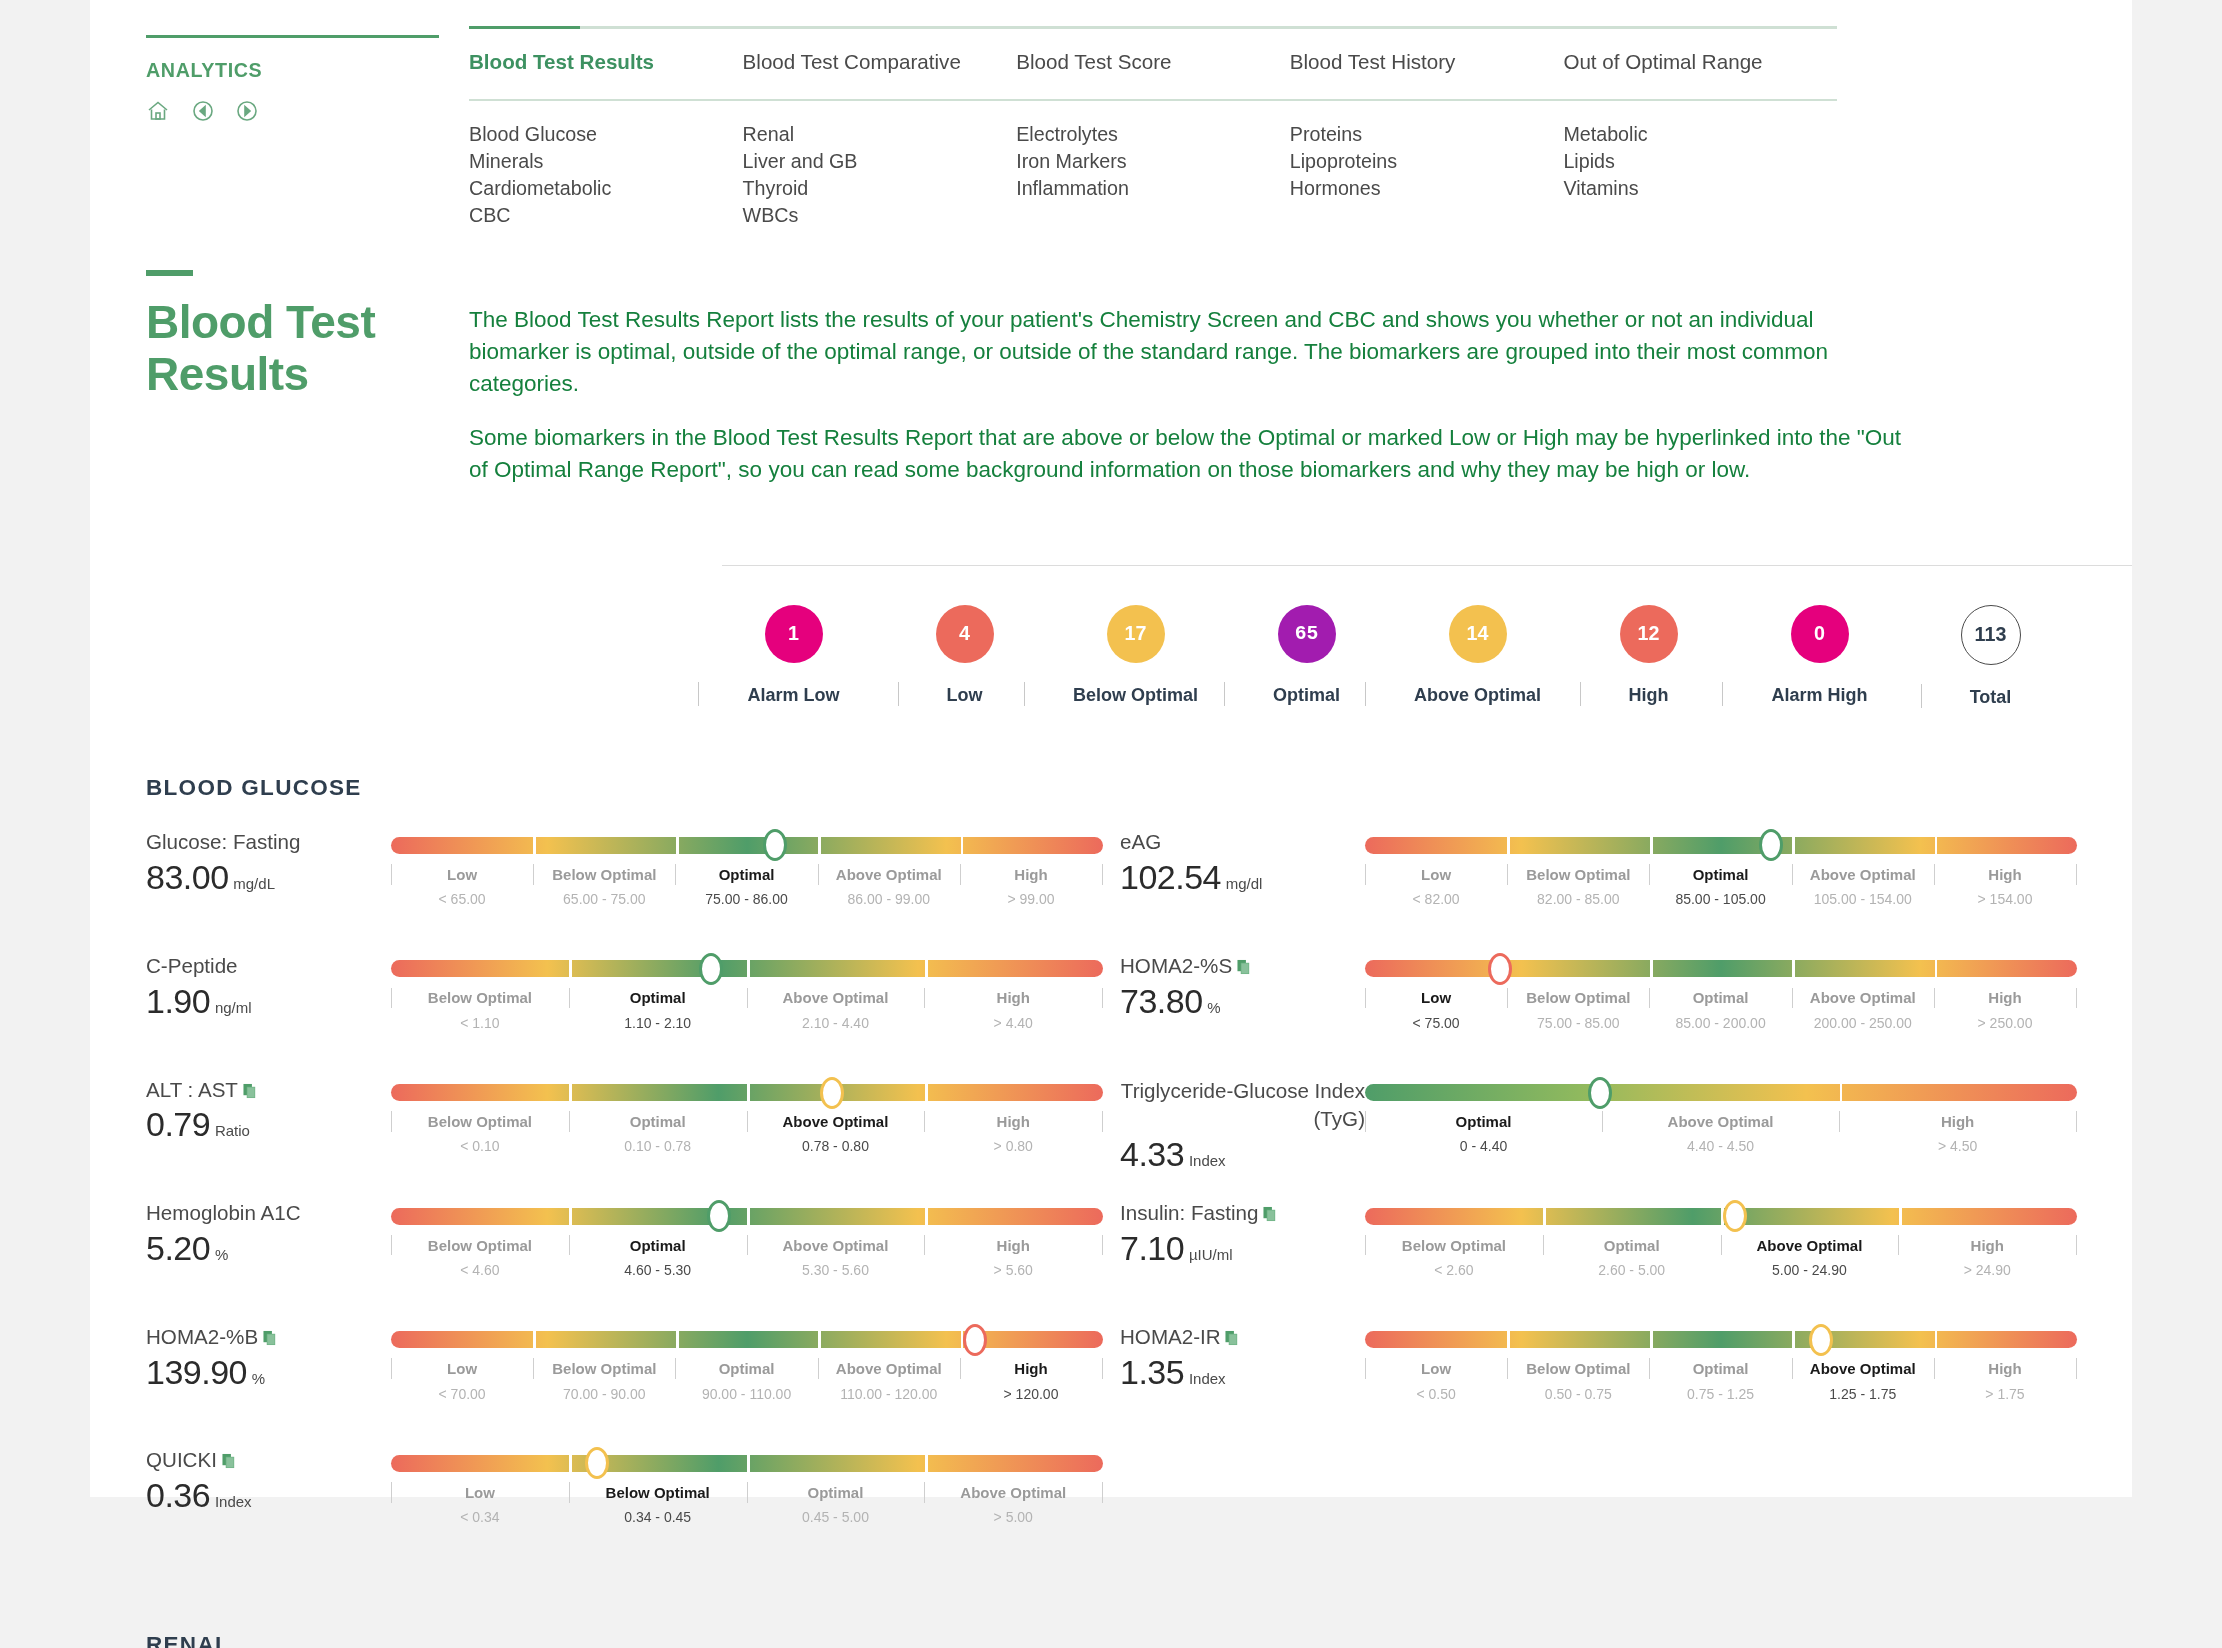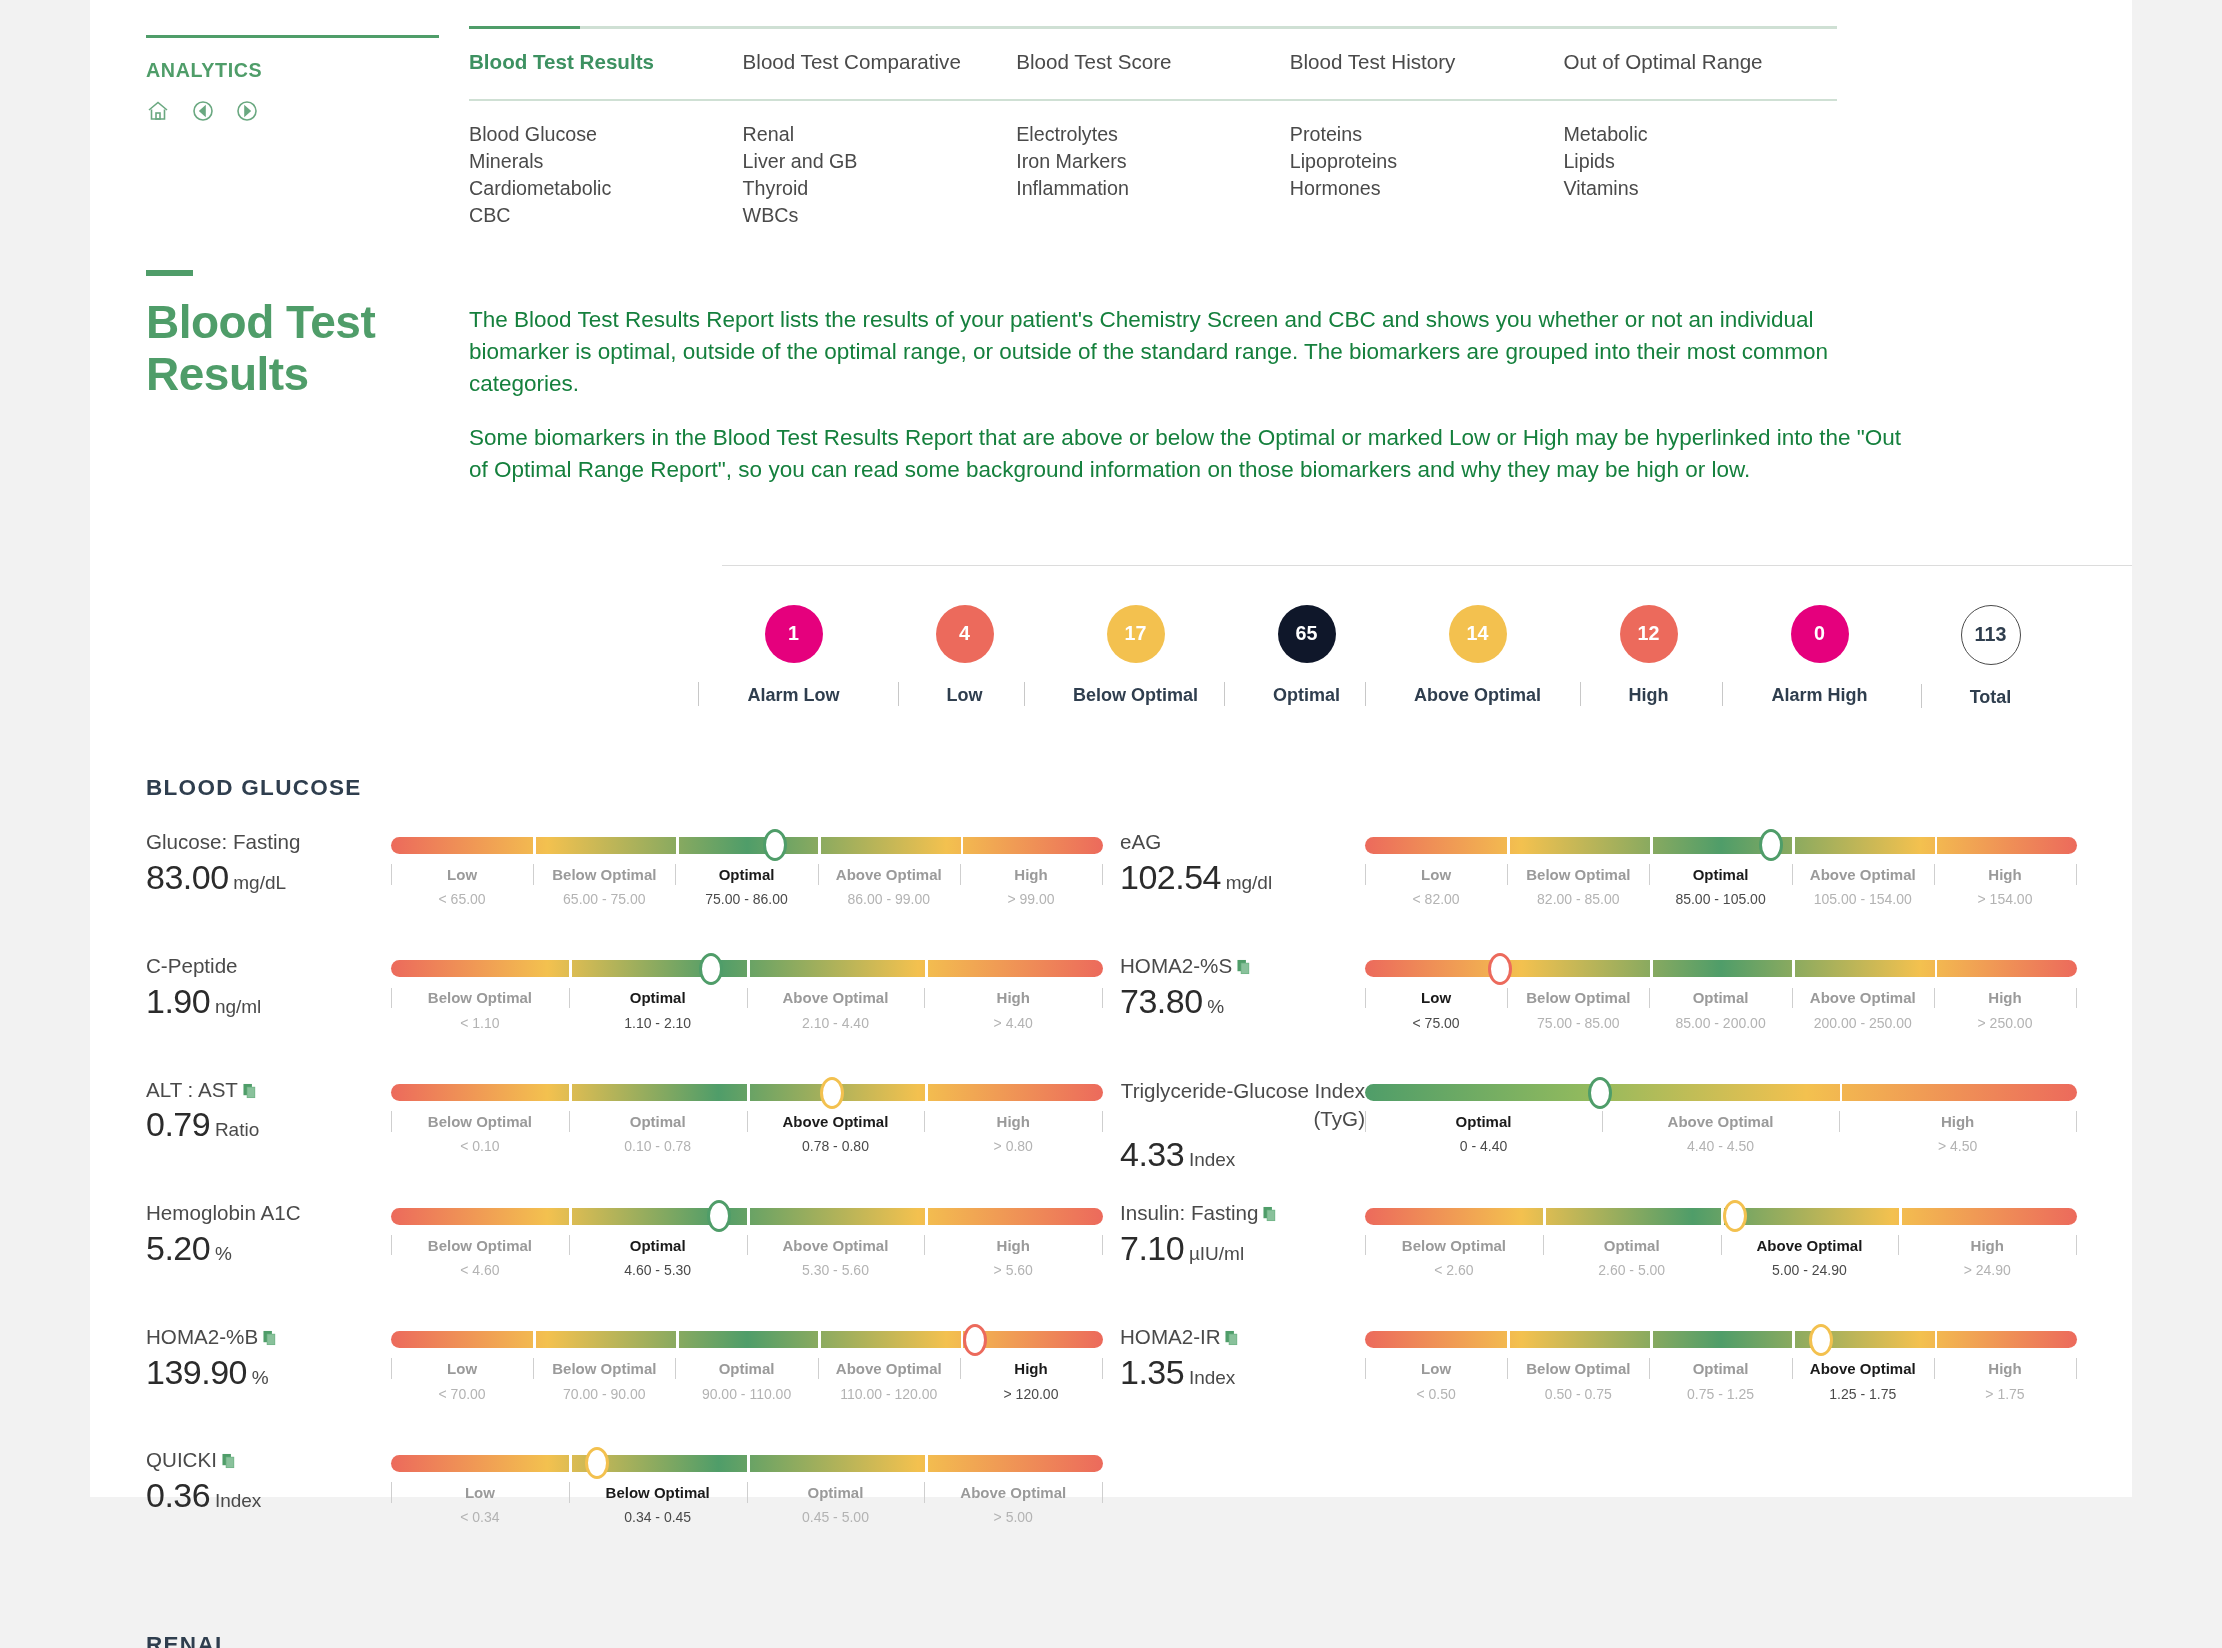--- a/index.html
+++ b/index.html
@@ -67,21 +67,21 @@
     margin:67px 0 22.5px 56px;
   }
   .rows{display:flex;flex-wrap:wrap;padding-left:56px;}
   .bio-row{width:974px;display:flex;margin-bottom:20.6px;height:103px;}
   .bio-left{width:245px;padding-top:5.6px;}
   .bio-name{font-size:20.6px;color:#4a4a4a;line-height:26px;}
   .bio-name .lnk{
     display:inline-block;width:15px;height:16px;margin-left:4.7px;vertical-align:-1.9px;
   }
   .bio-val{margin-top:3.7px;font-size:34px;color:#2b2b2b;line-height:37px;letter-spacing:-0.5px;}
-  .bio-val .unit{font-size:19px;color:#4a4a4a;margin-left:4.7px;letter-spacing:0;}
+  .bio-val .unit{font-size:15px;color:#4a4a4a;margin-left:4.7px;letter-spacing:0;}
   .bio-right{width:712px;position:relative;}
   .bar{
     position:relative;height:17px;border-radius:8.4px;margin-top:13px;overflow:visible;
   }
   .bar-grad{position:absolute;inset:0;border-radius:8.4px;}
   .bar-divs{position:absolute;inset:0;}
   .bar-divs i{position:absolute;top:0;width:2.8px;height:17px;background:#fff;}
   .marker{
     position:absolute;top:-7.5px;width:24px;height:32px;border-radius:50%;
     background:#fff;border:3.7px solid #3d9161;transform:translateX(-50%);
@@ -195,21 +195,21 @@
         </div>
         <div class="badge-cell">
           <div class="badge" style="background: rgb(236, 106, 92);">4</div>
           <div class="badge-label">Low</div>
         </div>
         <div class="badge-cell">
           <div class="badge" style="background: rgb(243, 193, 79);">17</div>
           <div class="badge-label">Below Optimal</div>
         </div>
         <div class="badge-cell">
-          <div class="badge" style="background: #0f172a;">65</div>
+          <div class="badge" style="background: #a21caf; font-family: Liberation Mono, monospace;">65</div>
           <div class="badge-label">Optimal</div>
         </div>
         <div class="badge-cell">
           <div class="badge" style="background: rgb(243, 193, 79);">14</div>
           <div class="badge-label">Above Optimal</div>
         </div>
         <div class="badge-cell">
           <div class="badge" style="background: rgb(236, 106, 92);">12</div>
           <div class="badge-label">High</div>
         </div>

